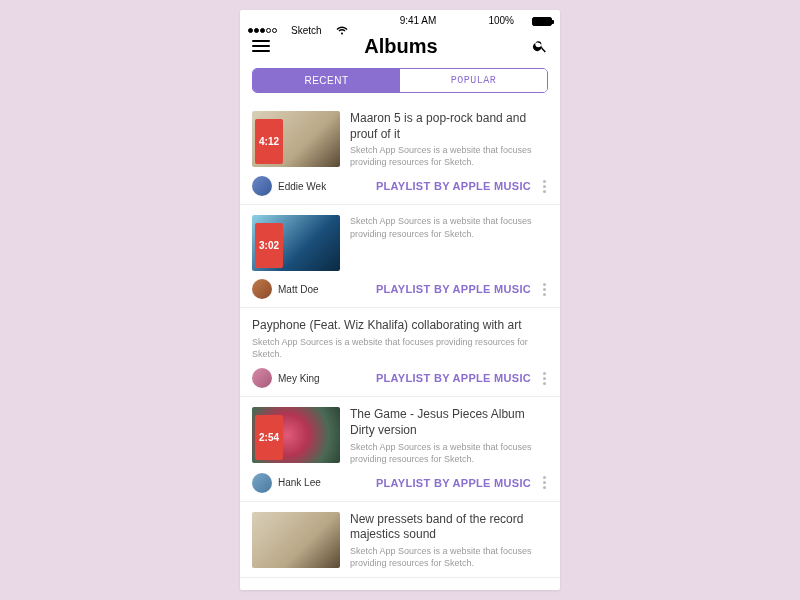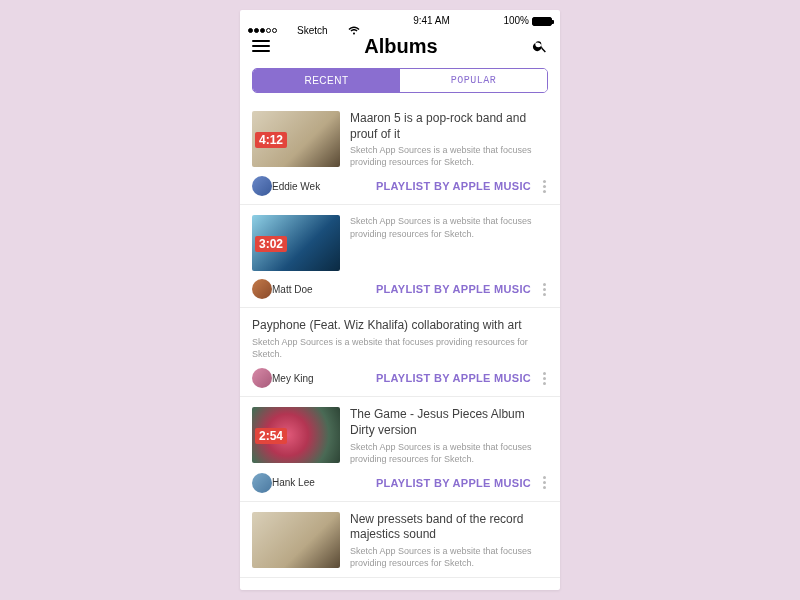--- a/index.html
+++ b/index.html
@@ -17,25 +17,25 @@
     box-shadow: 0 1px 3px rgba(0,0,0,.08);
     display: flex; flex-direction: column;
     overflow: hidden;
   }
   
   .status-bar {
     height: 18px; padding: 3px 8px 0;
     display: flex; align-items: center; justify-content: space-between;
     font-size: 10px; font-weight: 500;
   }
-  .status-left { display: flex; align-items: center; gap: 20px; margin-top: 19px; }
+  .status-left { display: flex; align-items: center; gap: 14px; margin-top: 19px; }
   .dots { display: flex; gap: 1px; }
   .dot { width: 5px; height: 5px; border-radius: 50%; border: 1px solid #000; }
   .dot.filled { background: #000; }
-  .status-right { display: flex; align-items: flex-end; gap: 3px; }
+  .status-right { display: flex; align-items: flex-end; gap: 18px; }
   .battery { width: 20px; height: 9px; border: 1px solid #000; border-radius: 2px; position: relative; }
   .battery::after { content:""; position:absolute; right:-3px; top:2px; width:2px; height:4px; background:#000; border-radius:0 1px 1px 0; }
   .battery-fill { height: 100%; background:#000; }
   
   .nav {
     height: 36px; display: flex; align-items: center; justify-content: space-between;
     padding: 0 12px;
   }
   .hamburger { width: 18px; display:flex; flex-direction:column; gap:3px; cursor:pointer; }
   .hamburger span { height:2px; background:#000; display:block; border-radius:1px; }
@@ -53,36 +53,36 @@
   .tab.inactive { color:#8a6ed0; background:#fff;font-family:Liberation Mono, monospace; }
   
   .list { flex:1; overflow-y:hidden; }
   .item { border-bottom: 1px solid #ececec; padding: 10px 12px 8px; }
   .item-top { display:flex; gap:10px; }
   .thumb {
     width: 88px; height: 56px; border-radius:2px; position:relative;
     flex-shrink:0;
   }
   .badge {
-    position:absolute; left:3px; bottom:19px;
-    background:#e2453c; color:#fff; font-size:12px; font-weight:600;
-    padding:1px 4px; border-radius:2px;
+    position:absolute; left:3px; bottom:3px;
+    background:#e2453c; color:#fff; font-size:10px; font-weight:600;
+    padding:17px 4px; border-radius:2px;
   }
   .item-text { flex:1; min-width:0; }
   .item-title { font-size:12px; font-weight:400; color:#404040; line-height:1.3; margin-bottom:2px; }
   .item-desc { font-size:9px; color:#9b9b9b; line-height:1.35; }
   .item-bottom {
     display:flex; align-items:center; margin-top:8px;
   }
   .avatar {
     width:20px; height:20px; border-radius:50%; flex-shrink:0;
     display:flex; align-items:center; justify-content:center;
     font-size:10px; color:#fff; font-weight:600;
   }
-  .author { font-size:10px; color:#333; }
+  .author { font-size:10px; color:#333; margin-left:6px; }
   .playlist {
     margin-left:auto; font-size:11px; font-weight:600; letter-spacing:.3px;
     color:#8a6ed0; cursor:pointer;
   }
   .more { margin-left:10px; display:flex; flex-direction:column; gap:2px; cursor:pointer; padding:0 2px; }
   .more span { width:3px; height:3px; background:#bbb; border-radius:50%; }
   
   .th1 { background: linear-gradient(135deg,#d9cfb8 0%, #b9a886 60%, #5a4a35 100%); }
   .th2 { background: linear-gradient(135deg,#8fd0e6 0%, #1a4e7a 60%, #0b2a42 100%); }
   .th3 { background: linear-gradient(180deg,#9ebcc4 0%, #5e8a90 70%, #2d4a4f 100%); }

